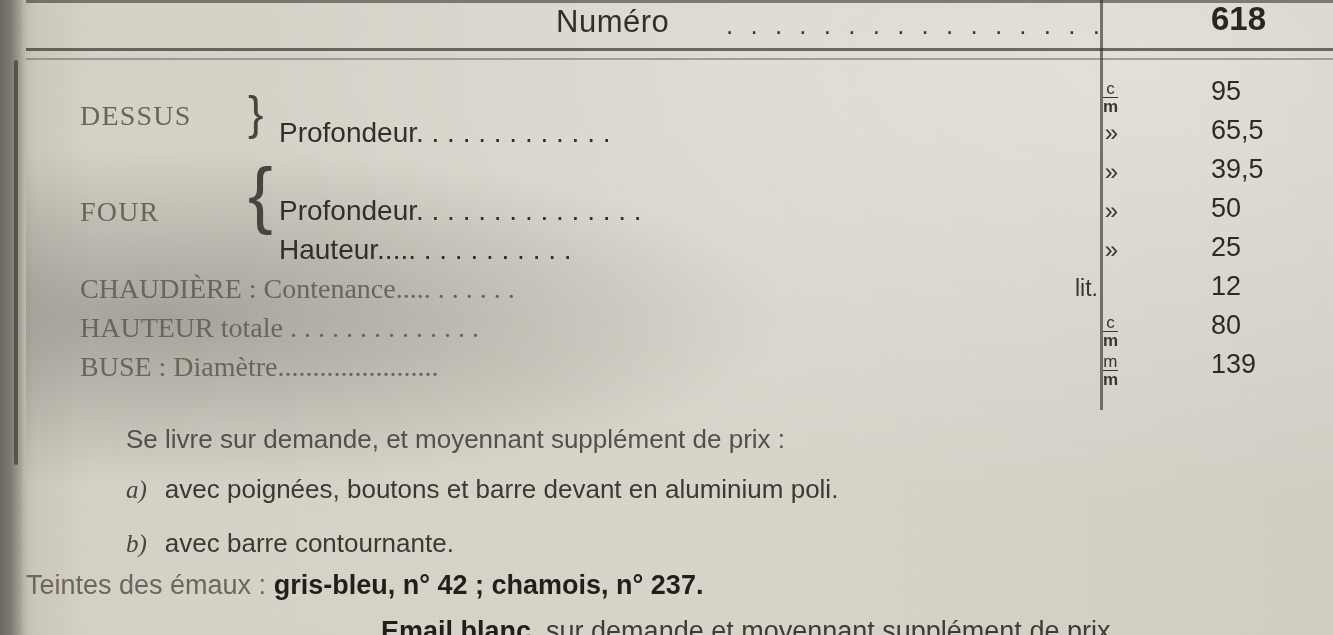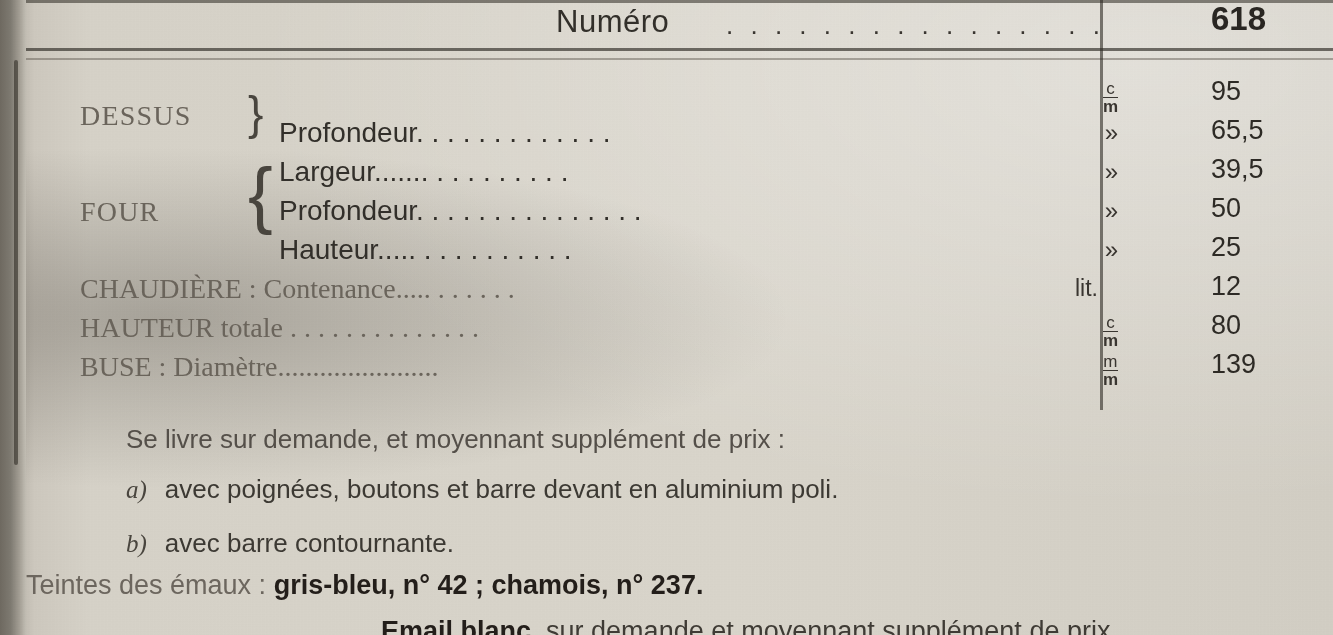--- a/index.html
+++ b/index.html
@@ -273,21 +273,20 @@
     <div class="row">
       <div class="item">Profondeur.  .  . . . .   .   .   .   .   .   .   .</div>
       <div class="unit"><span class="guill">»</span></div>
       <div class="val">65,5</div>
     </div>
 
     <div class="group-name faded" style="top:118px;">FOUR</div>
     <div class="brace" style="left:222px; top:80px; font-size:74px; line-height:1;">{</div>
 
     <div class="row">
-      <div class="item">Largeur.......  .   .   .   .   .   .   .   .   .</div>
       <div class="unit"><span class="guill">»</span></div>
       <div class="val">39,5</div>
     </div>
 
     <div class="row">
       <div class="item">Profondeur.  . . . . . . . .  .   .   .   .   .   .</div>
       <div class="unit"><span class="guill">»</span></div>
       <div class="val">50</div>
     </div>
 

